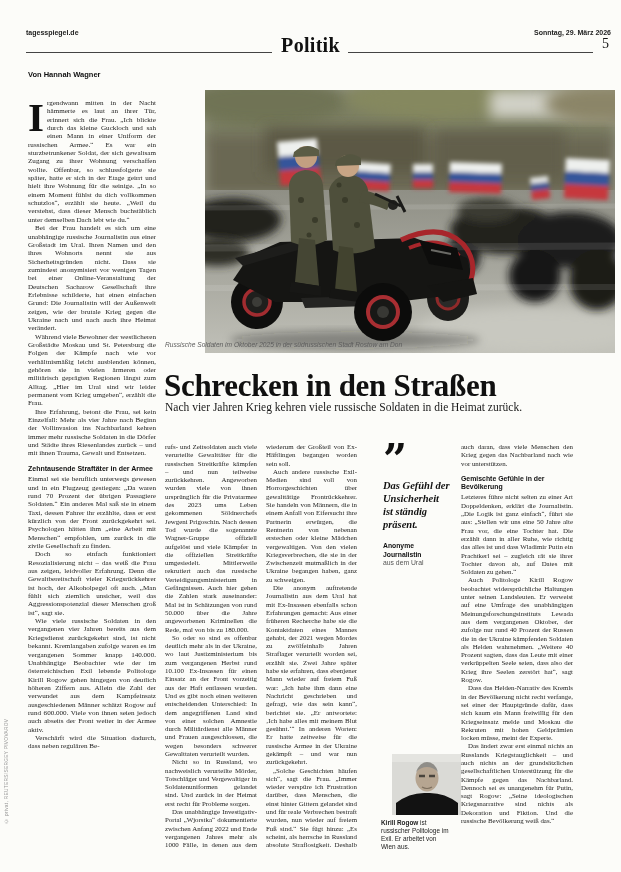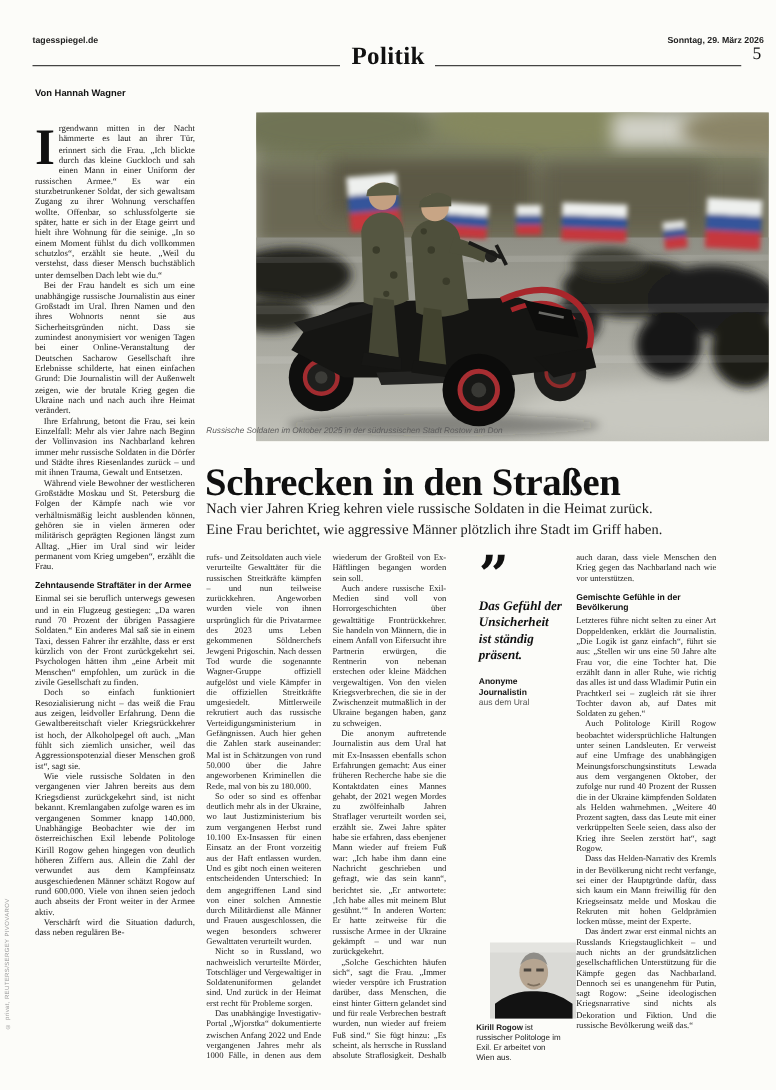--- a/index.html
+++ b/index.html
@@ -72,22 +72,22 @@
     <div class="section">Politik</div>
     <div class="mrule l"></div>
     <div class="mrule r"></div>
   </header>
 
   <div class="byline">Von Hannah Wagner</div>
   <div class="colA">
     <span class="dropcap">I</span>
   <p class="blk lead">rgendwann mitten in der Nacht hämmerte es laut an ihrer Tür, erinnert sich die Frau. „Ich blickte durch das kleine Guckloch und sah einen Mann in einer Uniform der russischen Armee.“ Es war ein sturzbetrunkener Soldat, der sich gewaltsam Zugang zu ihrer Wohnung verschaffen wollte. Offenbar, so schlussfolgerte sie später, hatte er sich in der Etage geirrt und hielt ihre Wohnung für die seinige. „In so einem Moment fühlst du dich vollkommen schutzlos“, erzählt sie heute. „Weil du verstehst, dass dieser Mensch buchstäblich unter demselben Dach lebt wie du.“</p>
       <p class="blk p">Bei der Frau handelt es sich um eine unabhängige russische Journalistin aus einer Großstadt im Ural. Ihren Namen und den ihres Wohnorts nennt sie aus Sicherheitsgründen nicht. Dass sie zumindest anonymisiert vor wenigen Tagen bei einer Online-Veranstaltung der Deutschen Sacharow Gesellschaft ihre Erlebnisse schilderte, hat einen einfachen Grund: Die Journalistin will der Außenwelt zeigen, wie der brutale Krieg gegen die Ukraine nach und nach auch ihre Heimat verändert.</p>
+      <p class="blk p">Während viele Bewohner der westlicheren Großstädte Moskau und St. Petersburg die Folgen der Kämpfe nach wie vor verhältnismäßig leicht ausblenden können, gehören sie in vielen ärmeren oder militärisch geprägten Regionen längst zum Alltag. „Hier im Ural sind wir leider permanent vom Krieg umgeben“, erzählt die Frau.</p>
       <p class="blk p">Ihre Erfahrung, betont die Frau, sei kein Einzelfall: Mehr als vier Jahre nach Beginn der Vollinvasion ins Nachbarland kehren immer mehr russische Soldaten in die Dörfer und Städte ihres Riesenlandes zurück – und mit ihnen Trauma, Gewalt und Entsetzen.</p>
-      <p class="blk p">Während viele Bewohner der westlicheren Großstädte Moskau und St. Petersburg die Folgen der Kämpfe nach wie vor verhältnismäßig leicht ausblenden können, gehören sie in vielen ärmeren oder militärisch geprägten Regionen längst zum Alltag. „Hier im Ural sind wir leider permanent vom Krieg umgeben“, erzählt die Frau.</p>
       <p class="blk sh">Zehntausende Straftäter in der Armee</p>
       <p class="blk pc">Einmal sei sie beruflich unterwegs gewesen und in ein Flugzeug gestiegen: „Da waren rund 70 Prozent der übrigen Passagiere Soldaten.“ Ein anderes Mal saß sie in einem Taxi, dessen Fahrer ihr erzählte, dass er erst kürzlich von der Front zurückgekehrt sei. Psychologen hätten ihm „eine Arbeit mit Menschen“ empfohlen, um zurück in die zivile Gesellschaft zu finden.</p>
       <p class="blk p">Doch so einfach funktioniert Resozialisierung nicht – das weiß die Frau aus zeigen, leidvoller Erfahrung. Denn die Gewaltbereitschaft vieler Kriegsrückkehrer ist hoch, der Alkoholpegel oft auch. „Man fühlt sich ziemlich unsicher, weil das Aggressionspotenzial dieser Menschen groß ist“, sagt sie.</p>
       <p class="blk p">Wie viele russische Soldaten in den vergangenen vier Jahren bereits aus dem Kriegsdienst zurückgekehrt sind, ist nicht bekannt. Kremlangaben zufolge waren es im vergangenen Sommer knapp 140.000. Unabhängige Beobachter wie der im österreichischen Exil lebende Politologe Kirill Rogow gehen hingegen von deutlich höheren Ziffern aus. Allein die Zahl der verwundet aus dem Kampfeinsatz ausgeschiedenen Männer schätzt Rogow auf rund 600.000. Viele von ihnen seien jedoch auch abseits der Front weiter in der Armee aktiv.</p>
       <p class="blk p">Verschärft wird die Situation dadurch, dass neben regulären Be-</p>
     </div>
   <div class="credit">© privat, REUTERS/SERGEY PIVOVAROV</div>
 
   <figure class="mainfig">
     <svg width="410" height="263" viewBox="0 0 410 263">
@@ -219,21 +219,20 @@
         <circle cx="178" cy="222" r="15" fill="#181816" stroke="#a82e32" stroke-width="4"></circle>
         <circle cx="178" cy="222" r="6" fill="#383834"></circle>
       </g>
     </svg>
   </figure>
   <div class="photocap">Russische Soldaten im Oktober 2025 in der südrussischen Stadt Rostow am Don</div>
 
   <h1 class="headline">Schrecken in den Straßen</h1>
   <div class="subhead">
     <div>Nach vier Jahren Krieg kehren viele russische Soldaten in die Heimat zurück.</div>
-    <div>Eine Frau berichtet, wie aggressive Männer plötzlich ihre Stadt im Griff haben.</div>
   </div>
 
   <div class="lcol colB">
       <p class="blk pc">rufs- und Zeitsoldaten auch viele verurteilte Gewalttäter für die russischen Streitkräfte kämpfen – und nun teilweise zurückkehren. Angeworben wurden viele von ihnen ursprünglich für die Privatarmee des 2023 ums Leben gekommenen Söldnerchefs Jewgeni Prigoschin. Nach dessen Tod wurde die sogenannte Wagner-Gruppe offiziell aufgelöst und viele Kämpfer in die offiziellen Streitkräfte umgesiedelt. Mittlerweile rekrutiert auch das russische Verteidigungsministerium in Gefängnissen. Auch hier gehen die Zahlen stark auseinander: Mal ist in Schätzungen von rund 50.000 über die Jahre angeworbenen Kriminellen die Rede, mal von bis zu 180.000.</p>
       <p class="blk p">So oder so sind es offenbar deutlich mehr als in der Ukraine, wo laut Justizministerium bis zum vergangenen Herbst rund 10.100 Ex-Insassen für einen Einsatz an der Front vorzeitig aus der Haft entlassen wurden. Und es gibt noch einen weiteren entscheidenden Unterschied: In dem angegriffenen Land sind von einer solchen Amnestie durch Militärdienst alle Männer und Frauen ausgeschlossen, die wegen besonders schwerer Gewalttaten verurteilt wurden.</p>
       <p class="blk p">Nicht so in Russland, wo nachweislich verurteilte Mörder, Totschläger und Vergewaltiger in Soldatenuniformen gelandet sind. Und zurück in der Heimat erst recht für Probleme sorgen.</p>
       <p class="blk p">Das unabhängige Investigativ-Portal „Wjorstka“ dokumentierte zwischen Anfang 2022 und Ende vergangenen Jahres mehr als 1000 Fälle, in denen aus dem Krieg heimgekehrte Kämpfer in Russland Zivilisten angriffen. In mindestens 240 Fällen handelte es sich demnach um Morde, wovon</p>
     </div>
   <div class="lcol colC">
       <p class="blk pc">wiederum der Großteil von Ex-Häftlingen begangen worden sein soll.</p>

